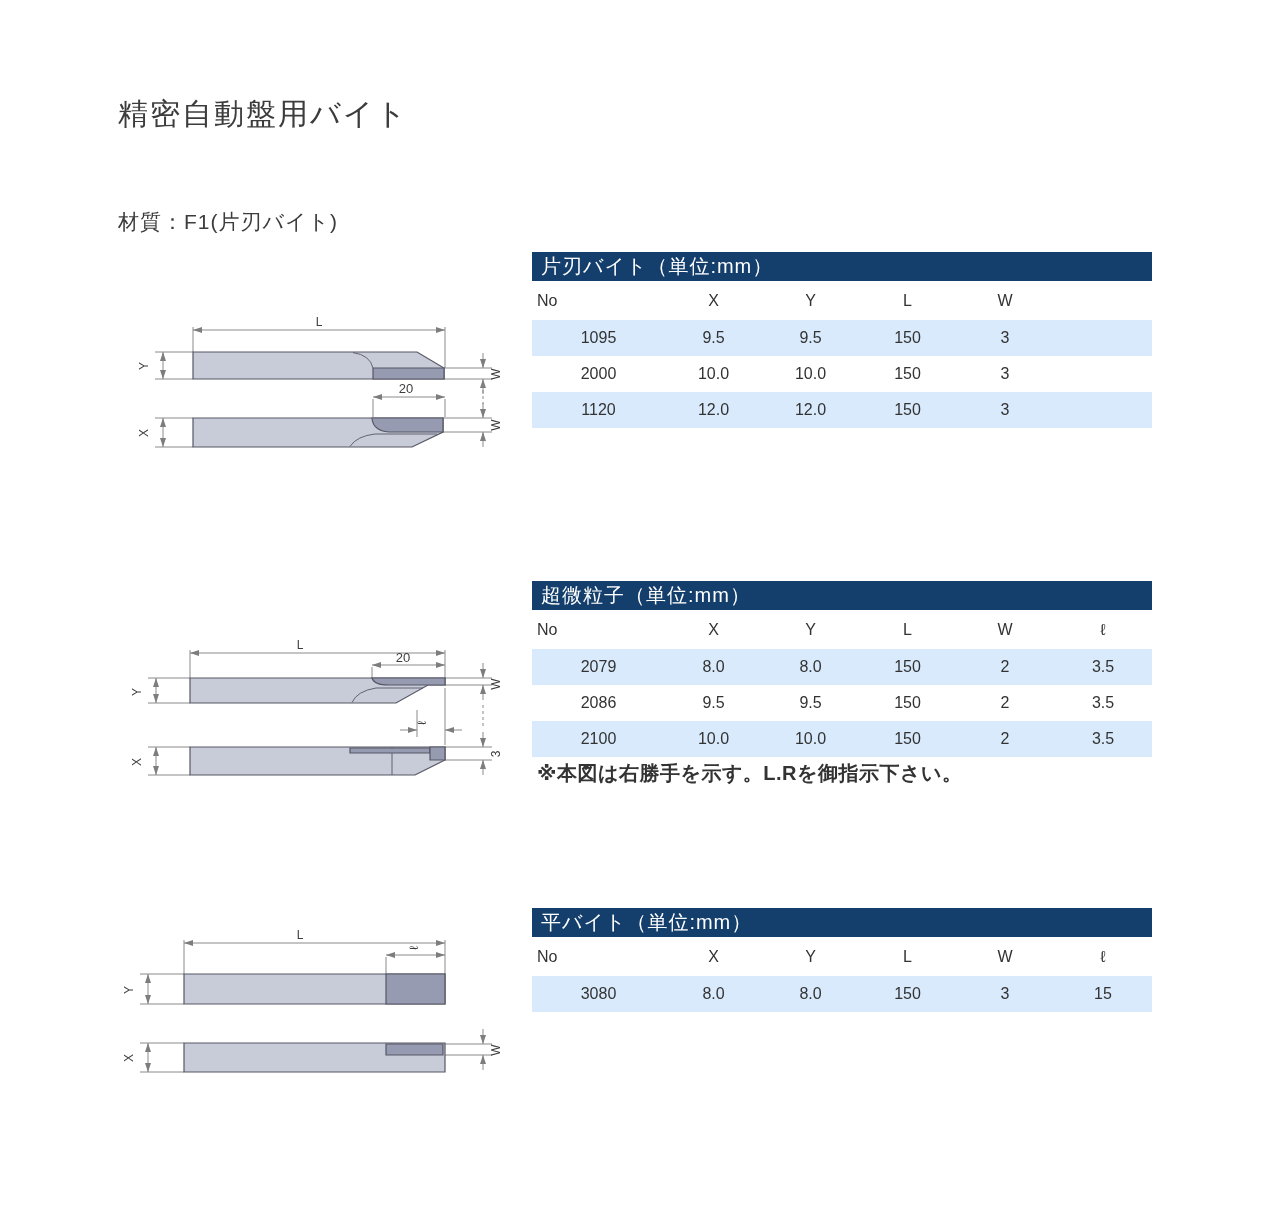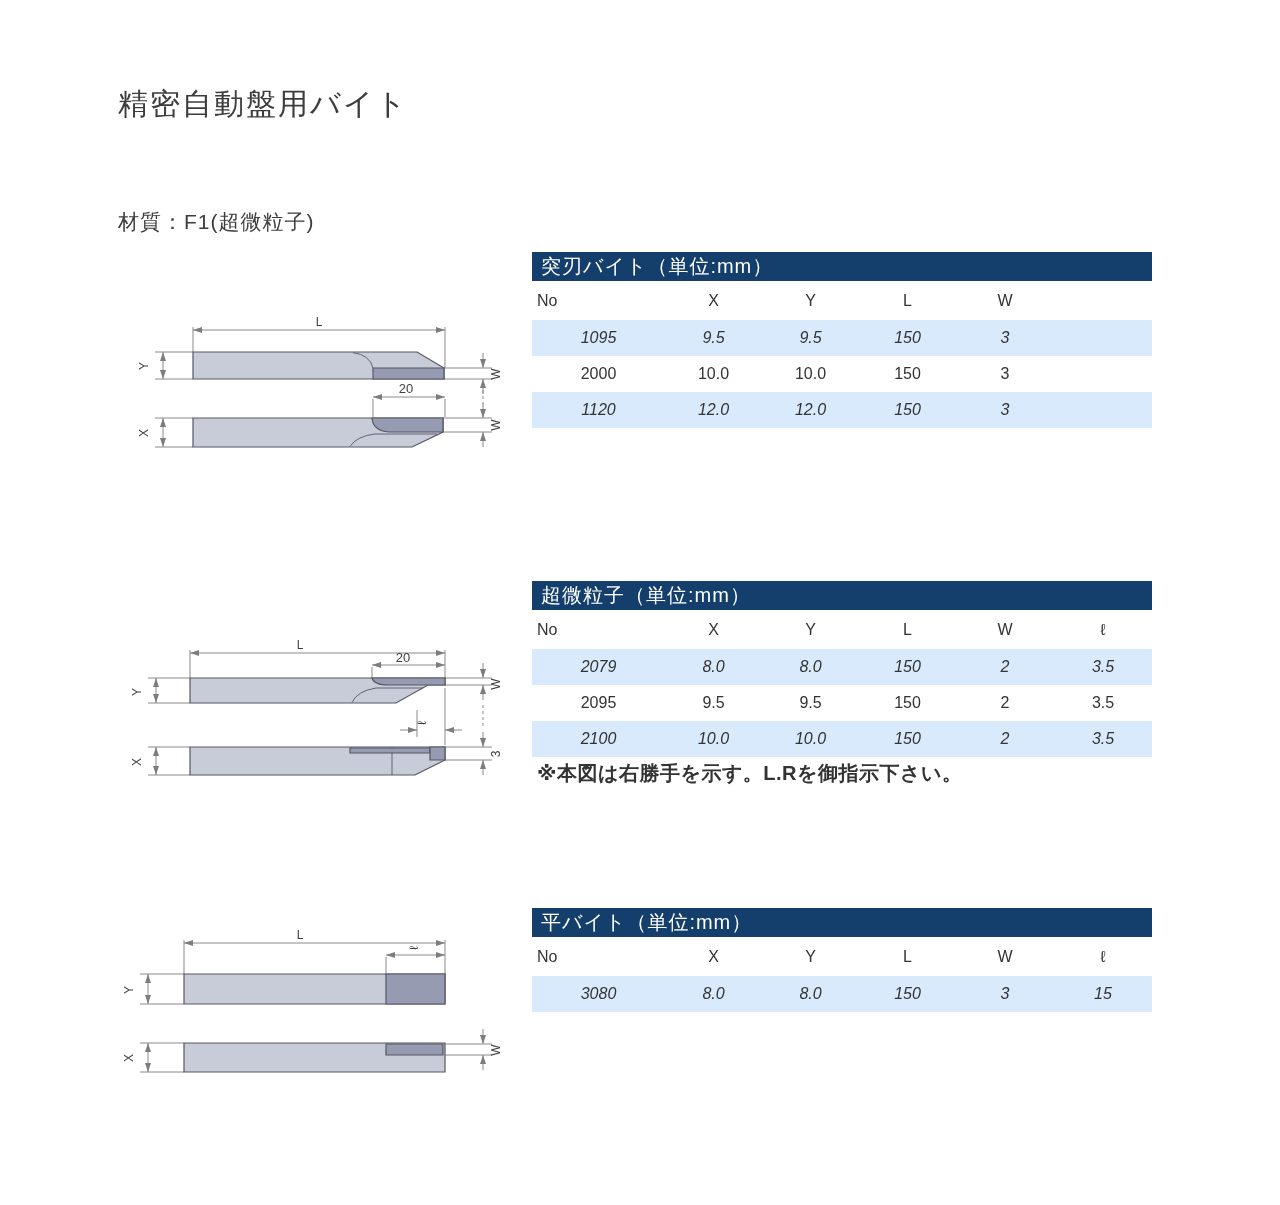--- a/index.html
+++ b/index.html
@@ -2,39 +2,39 @@
 <html><head>
 <meta charset="utf-8">
 <style>
   html,body{margin:0;padding:0;}
   body{
     width:1280px;height:1205px;background:#ffffff;position:relative;
     font-family:"Liberation Sans","DejaVu Sans",sans-serif;
     -webkit-font-smoothing:antialiased;
   }
   .page-title{
-    position:absolute;left:118px;top:84px;font-size:30px;color:#3c3c3c;
+    position:absolute;left:118px;top:94px;font-size:30px;color:#3c3c3c;
     letter-spacing:2px;font-weight:400;
   }
   .material{
     position:absolute;left:118px;top:208px;font-size:21px;color:#3c3c3c;
     letter-spacing:1px;
   }
   .tbl{position:absolute;left:532px;width:620px;}
   #t1{top:252px}
   #t2{top:581px}
   #t3{top:908px}
   .tbl-bar{
     height:29px;background:#143e6b;color:#ffffff;display:flex;align-items:center;
     padding-left:9px;font-size:20px;box-sizing:border-box;letter-spacing:1px;
   }
   .row{display:grid;grid-template-columns:133px 97px 97px 97px 98px 98px;}
   .hrow{height:39px;}
   .drow{height:36px;}
-  .alt{background:#d8eafb;font-style:italic;}
+  .alt{background:#d8eafb;}
   .cell{
     display:flex;align-items:center;justify-content:center;
     font-size:16px;color:#333333;
   }
   .cell.first{justify-content:flex-start;padding-left:5px;}
   .note{
     position:absolute;left:537px;top:760px;font-size:20px;color:#333333;
     letter-spacing:0.5px;
     font-weight:bold;
   }
@@ -47,25 +47,25 @@
   .body{fill:#c8ccd9;stroke:#565664;stroke-width:1.2;}
   .dark{fill:#969bb2;stroke:#565664;stroke-width:1.2;}
   .thin{fill:none;stroke:#565664;stroke-width:0.9;}
   .lbl{font-size:12px;fill:#3e3e3e;}
   .lbl20{font-size:13px;fill:#3e3e3e;}
 </style>
 </head>
 <body>
 
 <div class="page-title">精密自動盤用バイト</div>
-<div class="material">材質：F1(超微粒子)</div>
+<div class="material">材質：F1(片刃バイト)</div>
 
 <div class="tbl" id="t1">
   <div class="tbl-bar">
-    <span>突刃バイト（単位:mm）</span>
+    <span>片刃バイト（単位:mm）</span>
   </div>
   <div class="row hrow">
     <div class="cell first">No</div>
     <div class="cell">X</div>
     <div class="cell">Y</div>
     <div class="cell">L</div>
     <div class="cell">W</div>
   </div>
   <div class="row drow alt">
     <div class="cell">1095</div>
@@ -104,21 +104,21 @@
   </div>
   <div class="row drow alt">
     <div class="cell">2079</div>
     <div class="cell">8.0</div>
     <div class="cell">8.0</div>
     <div class="cell">150</div>
     <div class="cell">2</div>
     <div class="cell">3.5</div>
   </div>
   <div class="row drow">
-    <div class="cell">2095</div>
+    <div class="cell">2086</div>
     <div class="cell">9.5</div>
     <div class="cell">9.5</div>
     <div class="cell">150</div>
     <div class="cell">2</div>
     <div class="cell">3.5</div>
   </div>
   <div class="row drow alt">
     <div class="cell">2100</div>
     <div class="cell">10.0</div>
     <div class="cell">10.0</div>

